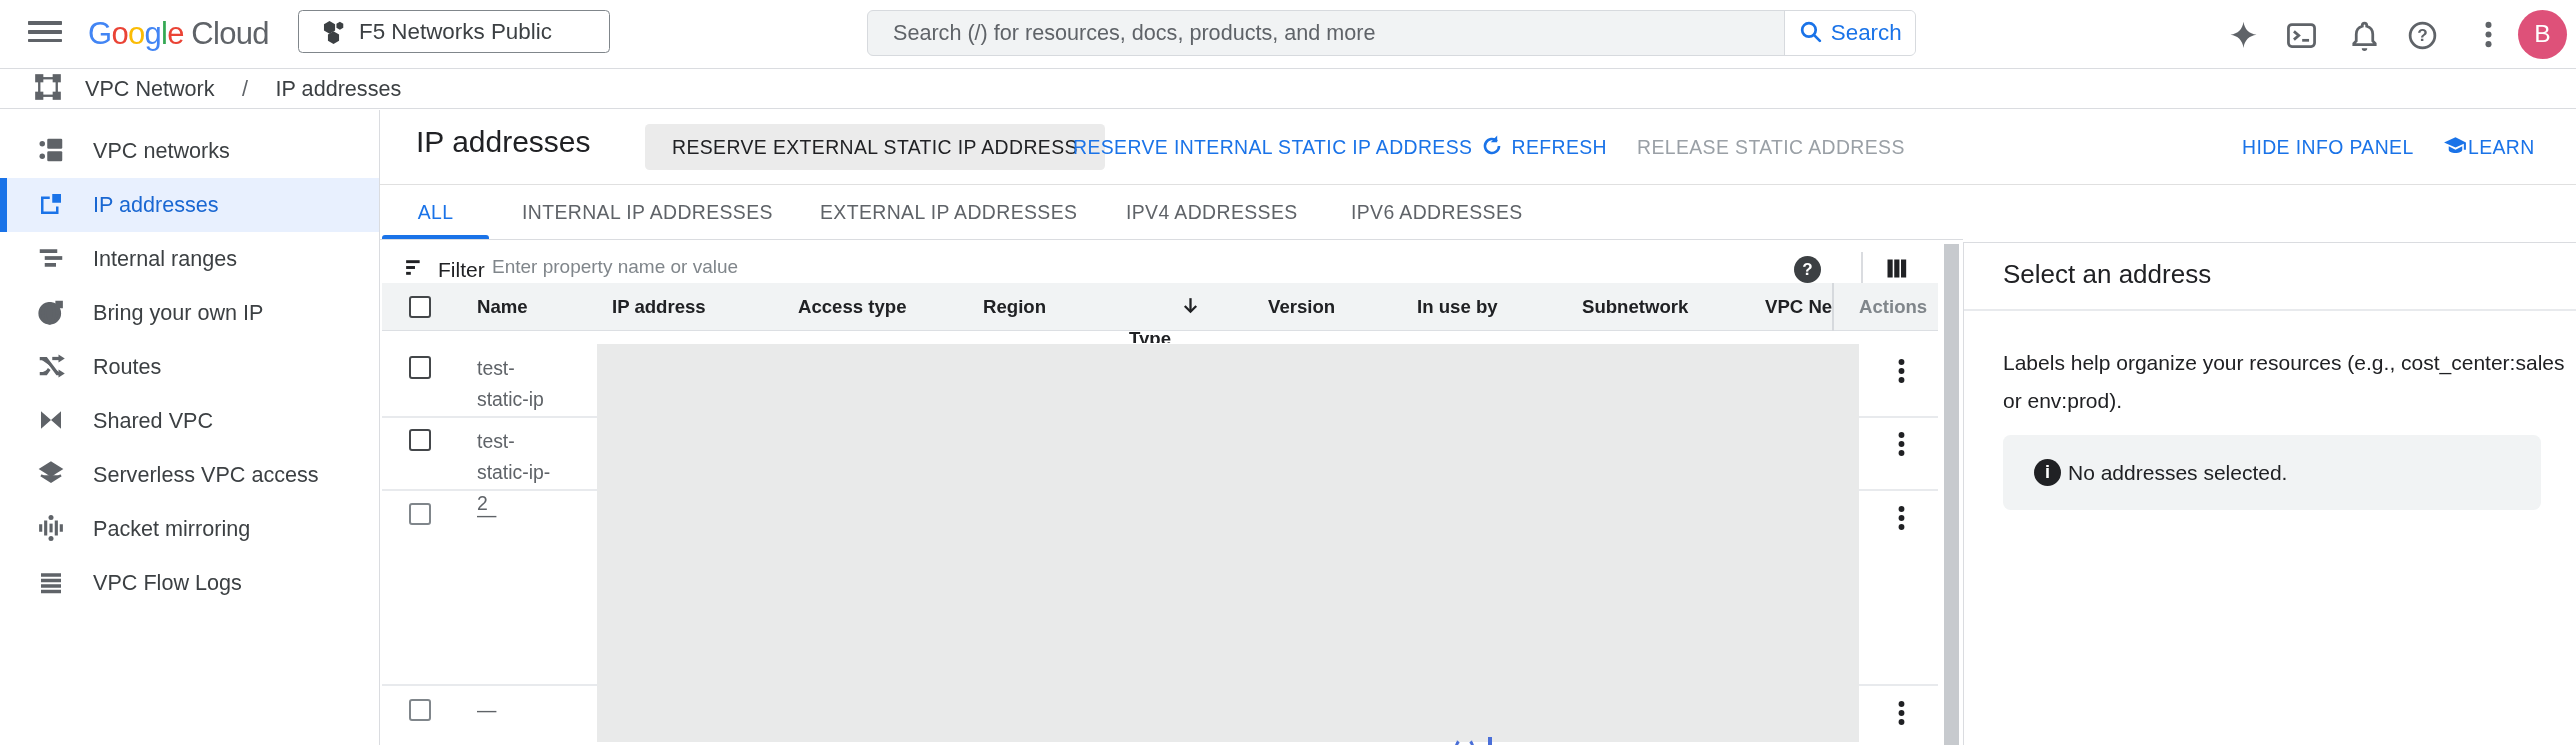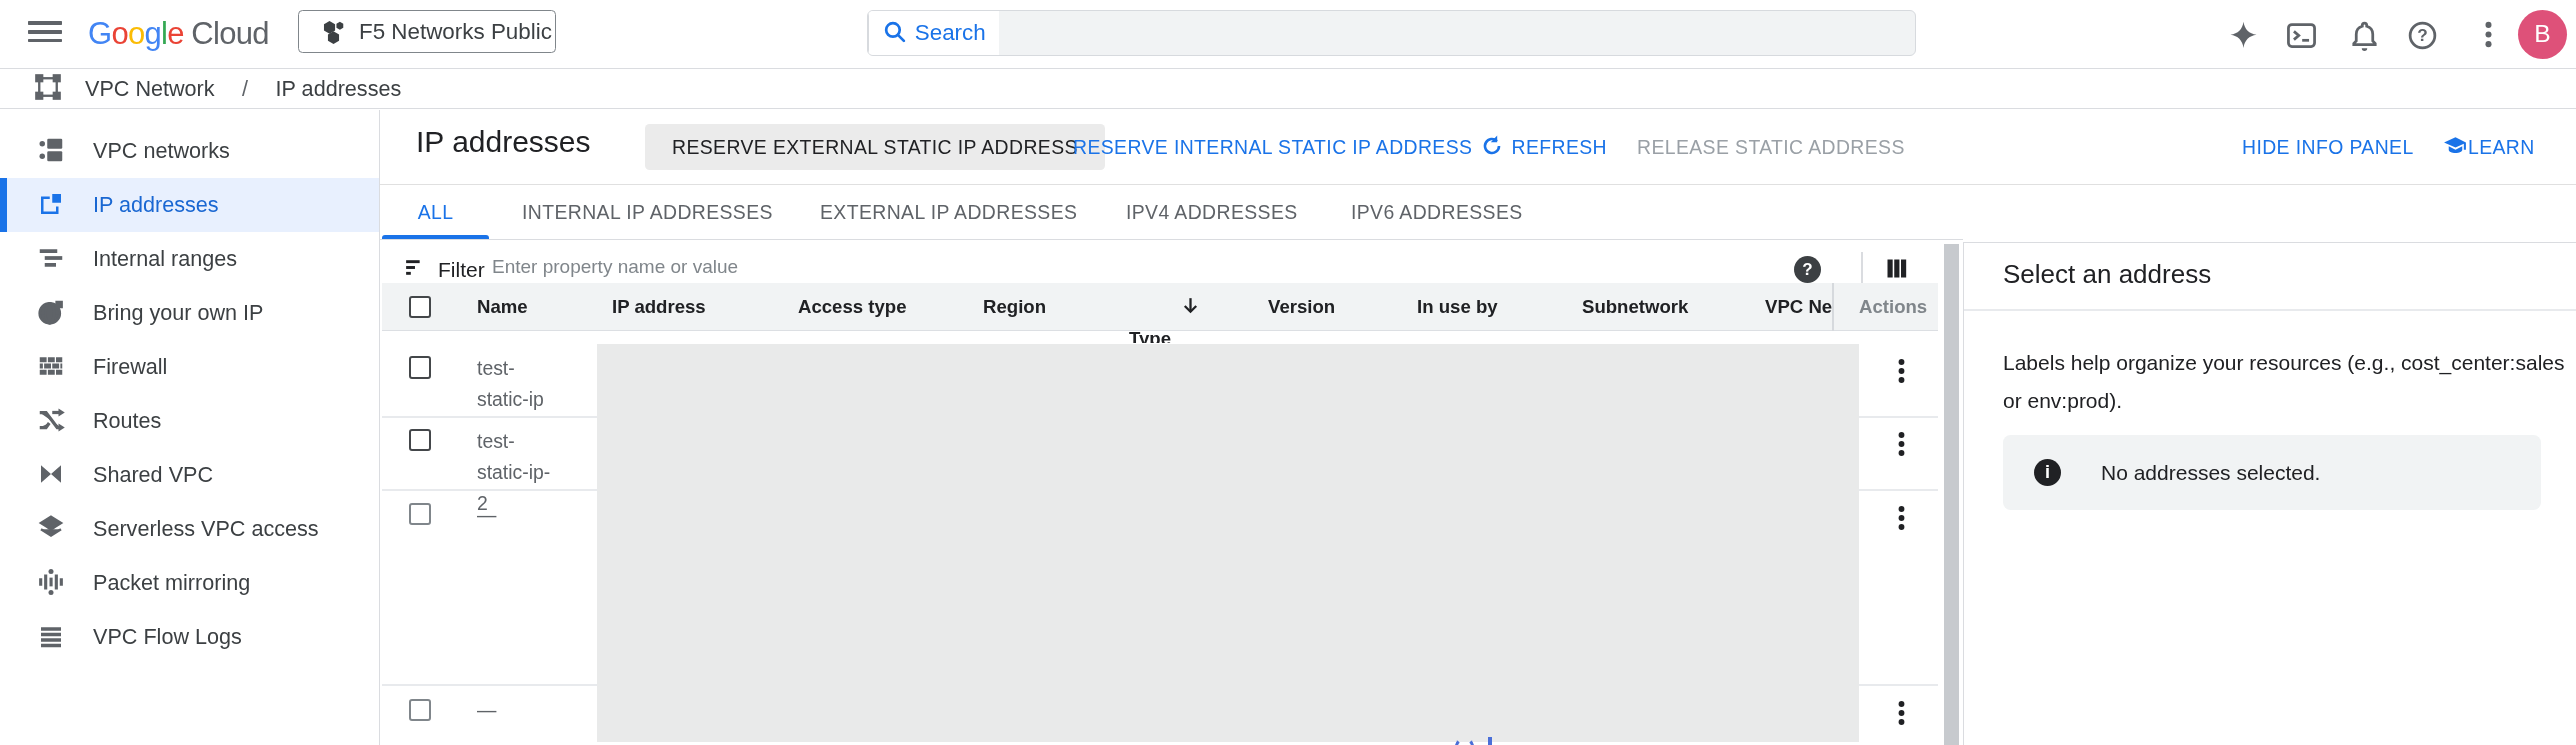--- a/index.html
+++ b/index.html
@@ -6,21 +6,21 @@
   html,body { width:2576px; height:745px; overflow:hidden; background:#fff;
     font-family:"Liberation Sans","DejaVu Sans",sans-serif; }
   #stage { position:relative; width:2576px; height:745px; overflow:hidden; background:#fff; color:#202124; }
 
   
   .topbar { position:absolute; left:0; top:0; width:2576px; height:69px; background:#fff; border-bottom:0.7px solid #dadce0; }
   .menu-btn { position:absolute; left:28px; top:21px; width:34px; height:27px; cursor:pointer; }
   .menu-btn span { display:block; height:3.7px; background:#5f6368; margin-bottom:5.2px; border-radius:0.7px; }
   .logo { position:absolute; left:88px; top:16.4px; font-size:31px; letter-spacing:-0.7px; white-space:nowrap; }
   .logo .cloud { color:#5f6368; margin-left:7.5px; }
-  .proj-btn { position:absolute; left:298px; top:10.4px; width:258px; height:43px; border:1.5px solid #80868b; border-radius:4.5px;
+  .proj-btn { position:absolute; left:298px; top:10.4px; width:312px; height:43px; border:1.5px solid #80868b; border-radius:4.5px;
     display:flex; align-items:center; padding-left:21px; gap:12px; background:#fff; }
   .proj-btn .lbl { font-size:22.4px; color:#3c4043; }
   .searchbox { position:absolute; left:867px; top:9.7px; width:1049px; height:46px; border:1.5px solid #d7dade; border-radius:6px;
     background:#f1f3f4; display:flex; overflow:hidden; }
   .searchbox input { flex:1; border:none; outline:none; background:transparent; font-size:21.6px; color:#3c4043; padding-left:25px;
     font-family:inherit; }
   .searchbox input::placeholder { color:#5f6368; }
   .search-btn { width:131px; background:#fff; border-left:1.5px solid #d7dade; display:flex; align-items:center; justify-content:center;
     gap:7.5px; cursor:pointer; }
   .search-btn .lbl { font-size:22.4px; color:#1a73e8; font-weight:500; }
@@ -92,21 +92,21 @@
   
   .panel { position:absolute; left:1963px; top:242px; width:613px; height:503px; background:#fff;
     border-left:1.5px solid #dadce0; border-top:0.7px solid #dadce0; }
   .panel h2 { position:absolute; left:39px; top:16.4px; font-size:26px; font-weight:400; color:#202124; }
   .panel .pdiv { position:absolute; left:0; top:66px; width:613px; height:1.5px; background:#e8eaed; }
   .panel .desc { position:absolute; left:39px; top:101px; width:571px; font-size:21px; line-height:38px; color:#202124; }
   .panel .infobox { position:absolute; left:39px; top:192px; width:538px; height:75px; background:#f1f3f4; border-radius:7.5px;
     display:flex; align-items:center; }
   .info-ic { width:27px; height:27px; border-radius:50%; background:#202124; color:#fff; font-size:18px; font-weight:700;
     display:flex; align-items:center; justify-content:center; margin-left:31px; flex:0 0 auto; }
-  .infobox .msg { font-size:21px; color:#202124; margin-left:40px; }
+  .infobox .msg { font-size:21px; color:#202124; margin-left:7px; }
 </style>
 </head>
 <body>
 
 <div id="stage">
 
   <div class="topbar">
     <div class="menu-btn">
         <span></span>
         <span></span>
@@ -121,20 +121,21 @@
             <g fill="#3c4043">
           <polygon points="12,5 19,9 19,17 12,21 5,17 5,9"></polygon>
           <polygon points="25,6 29.3,8.5 29.3,13.5 25,16 20.7,13.5 20.7,8.5"></polygon>
           <polygon points="17,18 24,22 24,30 17,34 10,30 10,22"></polygon>
             </g>
           </svg>
       </span>
       <span class="lbl">F5 Networks Public</span>
     </div>
     <div class="searchbox">
+      <input type="text" placeholder="Search (/) for resources, docs, products, and more" style="">
       <div class="search-btn">
         <span>
           <svg width="25" height="25" viewBox="0 0 24 24" fill="none" stroke="#1a73e8" stroke-width="2.6">
             <circle cx="10.5" cy="10.5" r="6.5"></circle>
               <path d="M15.5 15.5L21 21" stroke-linecap="round"></path>
             </svg>
         </span>
         <span class="lbl">Search</span>
       </div>
     </div>
@@ -213,35 +214,20 @@
       <span class="lbl">Internal ranges</span>
     </div>
     <div class="nav-item">
       <span><svg width="30" height="30" viewBox="0 0 24 24" fill="none">
         <circle cx="11" cy="13" r="8" stroke="#5f6368" stroke-width="2.2" class="st"></circle>
         <path d="M3 13h16" stroke="#5f6368" stroke-width="2" class="st"></path>
         <ellipse cx="11" cy="13" rx="3.5" ry="8" stroke="#5f6368" stroke-width="2" class="st"></ellipse>
         <rect x="15.5" y="3" width="6" height="6" fill="#5f6368" class="fl"></rect>
           </svg></span>
       <span class="lbl">Bring your own IP</span>
-    </div>
-    <div class="nav-item">
-      <span><svg width="30" height="30" viewBox="0 0 24 24">
-        <rect x="3" y="5" width="5.5" height="4"></rect>
-            <rect x="9.5" y="5" width="5.5" height="4"></rect>
-            <rect x="16" y="5" width="5" height="4"></rect>
-        <rect x="3" y="10" width="2.5" height="4"></rect>
-            <rect x="6.5" y="10" width="5.5" height="4"></rect>
-            <rect x="13" y="10" width="5.5" height="4"></rect>
-            <rect x="19.5" y="10" width="1.5" height="4"></rect>
-        <rect x="3" y="15" width="5.5" height="4"></rect>
-            <rect x="9.5" y="15" width="5.5" height="4"></rect>
-            <rect x="16" y="15" width="5" height="4"></rect>
-          </svg></span>
-      <span class="lbl">Firewall</span>
     </div>
     <div class="nav-item">
       <span><svg width="30" height="30" viewBox="0 0 24 24" fill="none">
         <path d="M3 6h5l9 12h3" stroke="#5f6368" stroke-width="2.6" class="st"></path>
         <path d="M3 18h5l2.6-3.6" stroke="#5f6368" stroke-width="2.6" class="st"></path>
         <path d="M13 6h7" stroke="#5f6368" stroke-width="2.6" class="st"></path>
         <path d="M18 2.8L23 6l-5 3.2z" fill="#5f6368" class="fl"></path>
         <path d="M18 14.8L23 18l-5 3.2z" fill="#5f6368" class="fl"></path>
           </svg></span>
       <span class="lbl">Routes</span>

